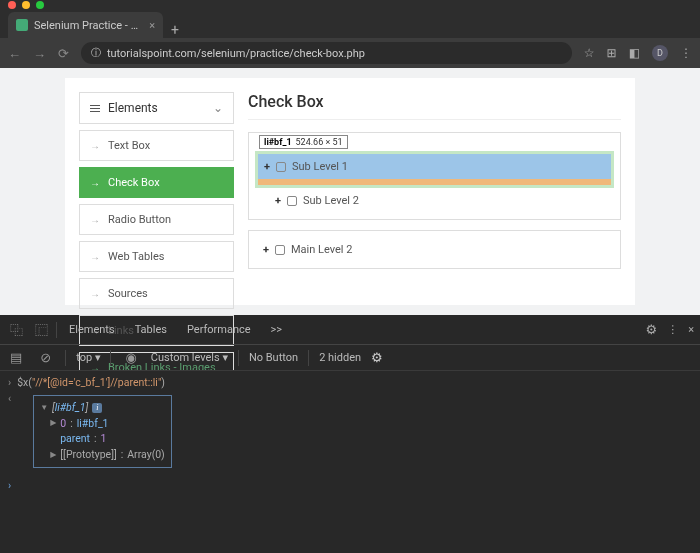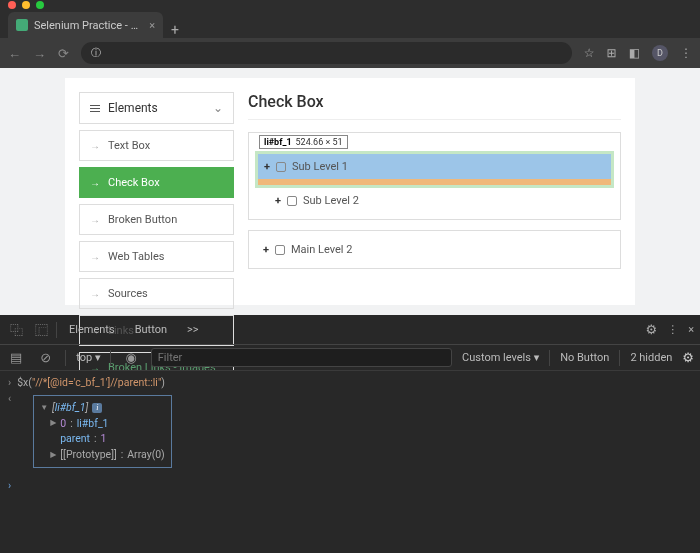--- a/index.html
+++ b/index.html
@@ -81,20 +81,21 @@
   </div>
   <div class="newtab">+</div>
 </div>
 
 <div class="urlbar">
   <span class="nav-arrow">←</span>
   <span class="nav-arrow">→</span>
   <span class="nav-arrow">⟳</span>
   <div class="url-input">
     <span style="font-size:10px">ⓘ</span>
+    <span>tutorialspoint.com/selenium/practice/check-box.php</span>
   </div>
   <div class="url-icons">
     <span>☆</span>
     <span>⊞</span>
     <span>◧</span>
     <div class="avatar">
         <span>D</span>
       </div>
     <span>⋮</span>
   </div>
@@ -115,21 +116,21 @@
       <div class="side-item">
           <span class="arrow">→</span>
           <span>Text Box</span>
         </div>
       <div class="side-item active">
           <span class="arrow">→</span>
           <span>Check Box</span>
         </div>
       <div class="side-item">
           <span class="arrow">→</span>
-          <span>Broken Button</span>
+          <span>Radio Button</span>
         </div>
       <div class="side-item">
           <span class="arrow">→</span>
           <span>Web Tables</span>
         </div>
       <div class="side-item">
           <span class="arrow">→</span>
           <span>Sources</span>
         </div>
       <div class="side-item">
@@ -176,39 +177,41 @@
 
 <div class="devtools">
   <div class="dt-tabs">
     <span class="dt-icon">⿻</span>
     <span class="dt-icon">⿸</span>
     <div class="divider"></div>
     <div class="dt-tab">
         <span>Elements</span>
       </div>
     <div class="dt-tab">
-        <span>Button</span>
+        <span>Tables</span>
+      </div>
+    <div class="dt-tab">
+        <span>Performance</span>
       </div>
     <div class="dt-tab">
         <span>&gt;&gt;</span>
       </div>
     <div class="dt-right">
       <span class="dt-gear">⚙</span>
       <span>⋮</span>
       <span>×</span>
     </div>
   </div>
   <div class="dt-sub">
     <span class="dt-icon">▤</span>
     <span class="dt-icon">⊘</span>
     <div class="divider"></div>
     <span class="dt-sublabel"><span>top</span> ▾</span>
     <div class="divider"></div>
     <span class="dt-icon">◉</span>
-    <input class="dt-filter" placeholder="Filter" style="">
     <span class="dt-sublabel"><span>Custom levels</span> ▾</span>
     <div class="divider"></div>
     <span class="dt-sublabel">No Button</span>
     <div class="divider"></div>
     <span class="dt-sublabel">2 hidden</span>
     <span class="dt-gear">⚙</span>
   </div>
   <div class="console-body">
     <div class="con-line">
       <span class="con-caret">›</span>

